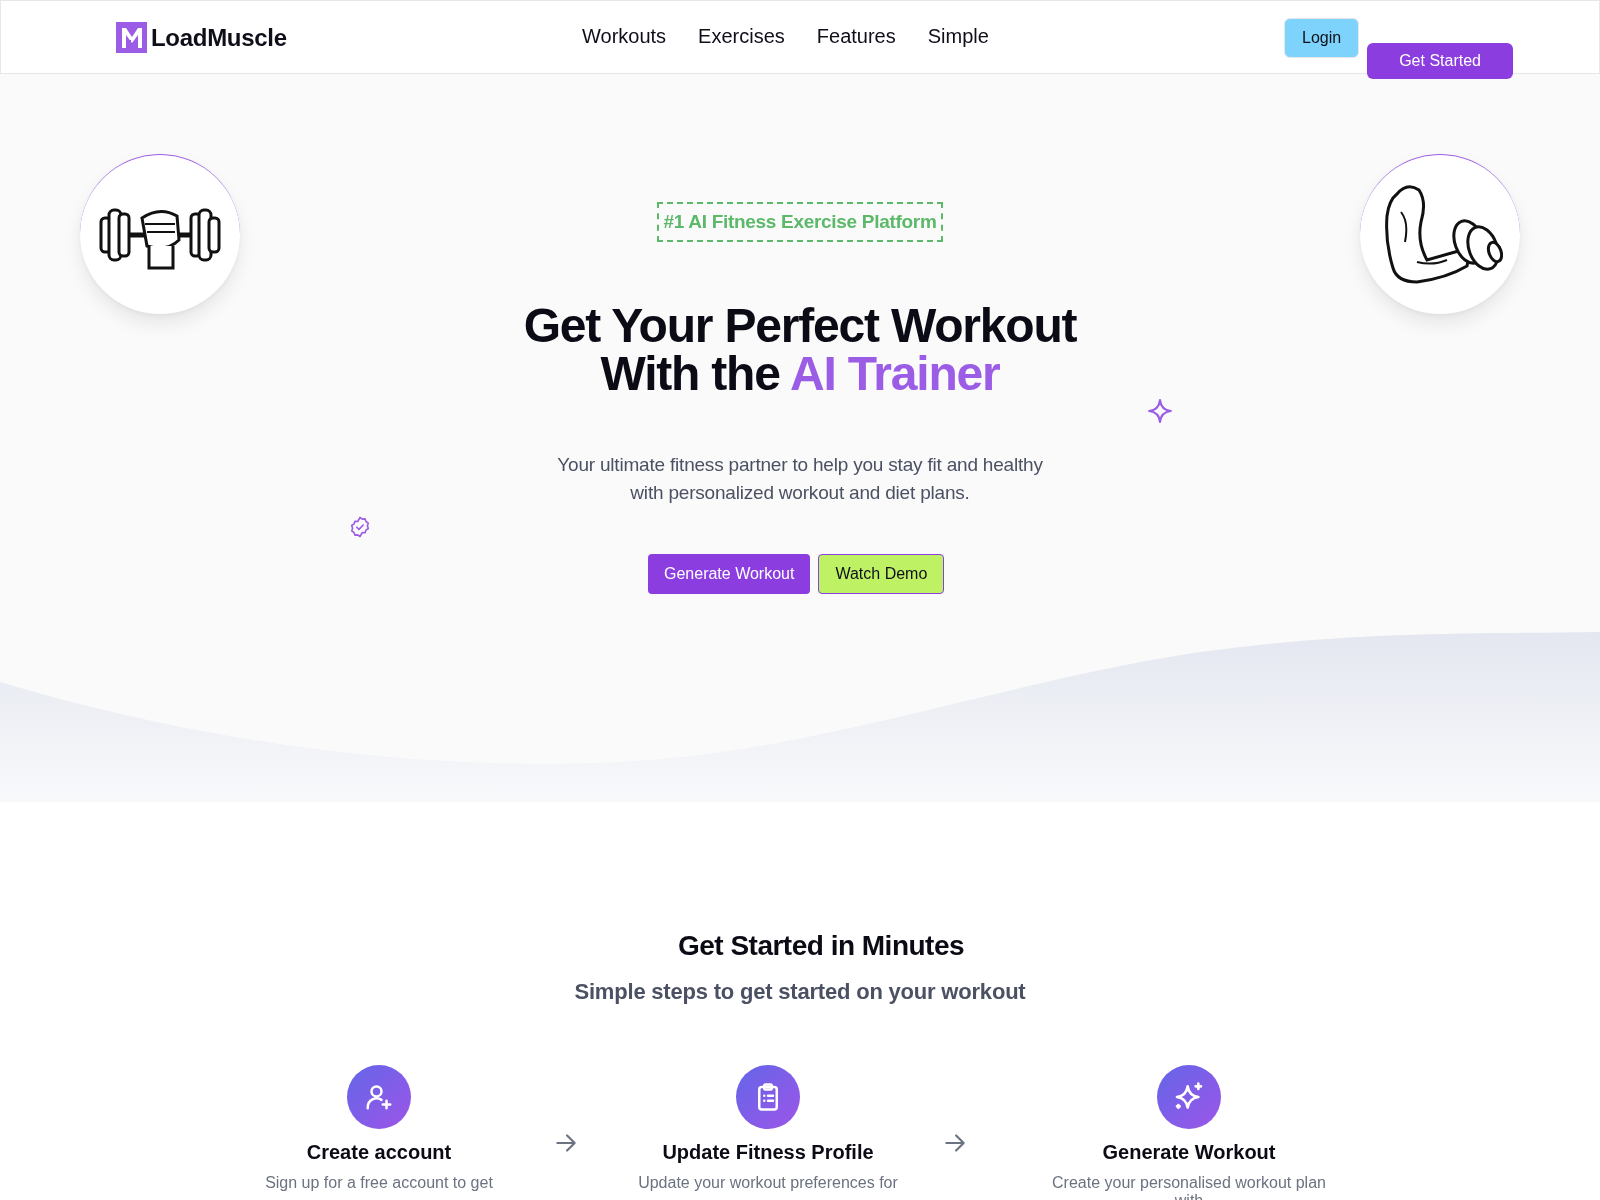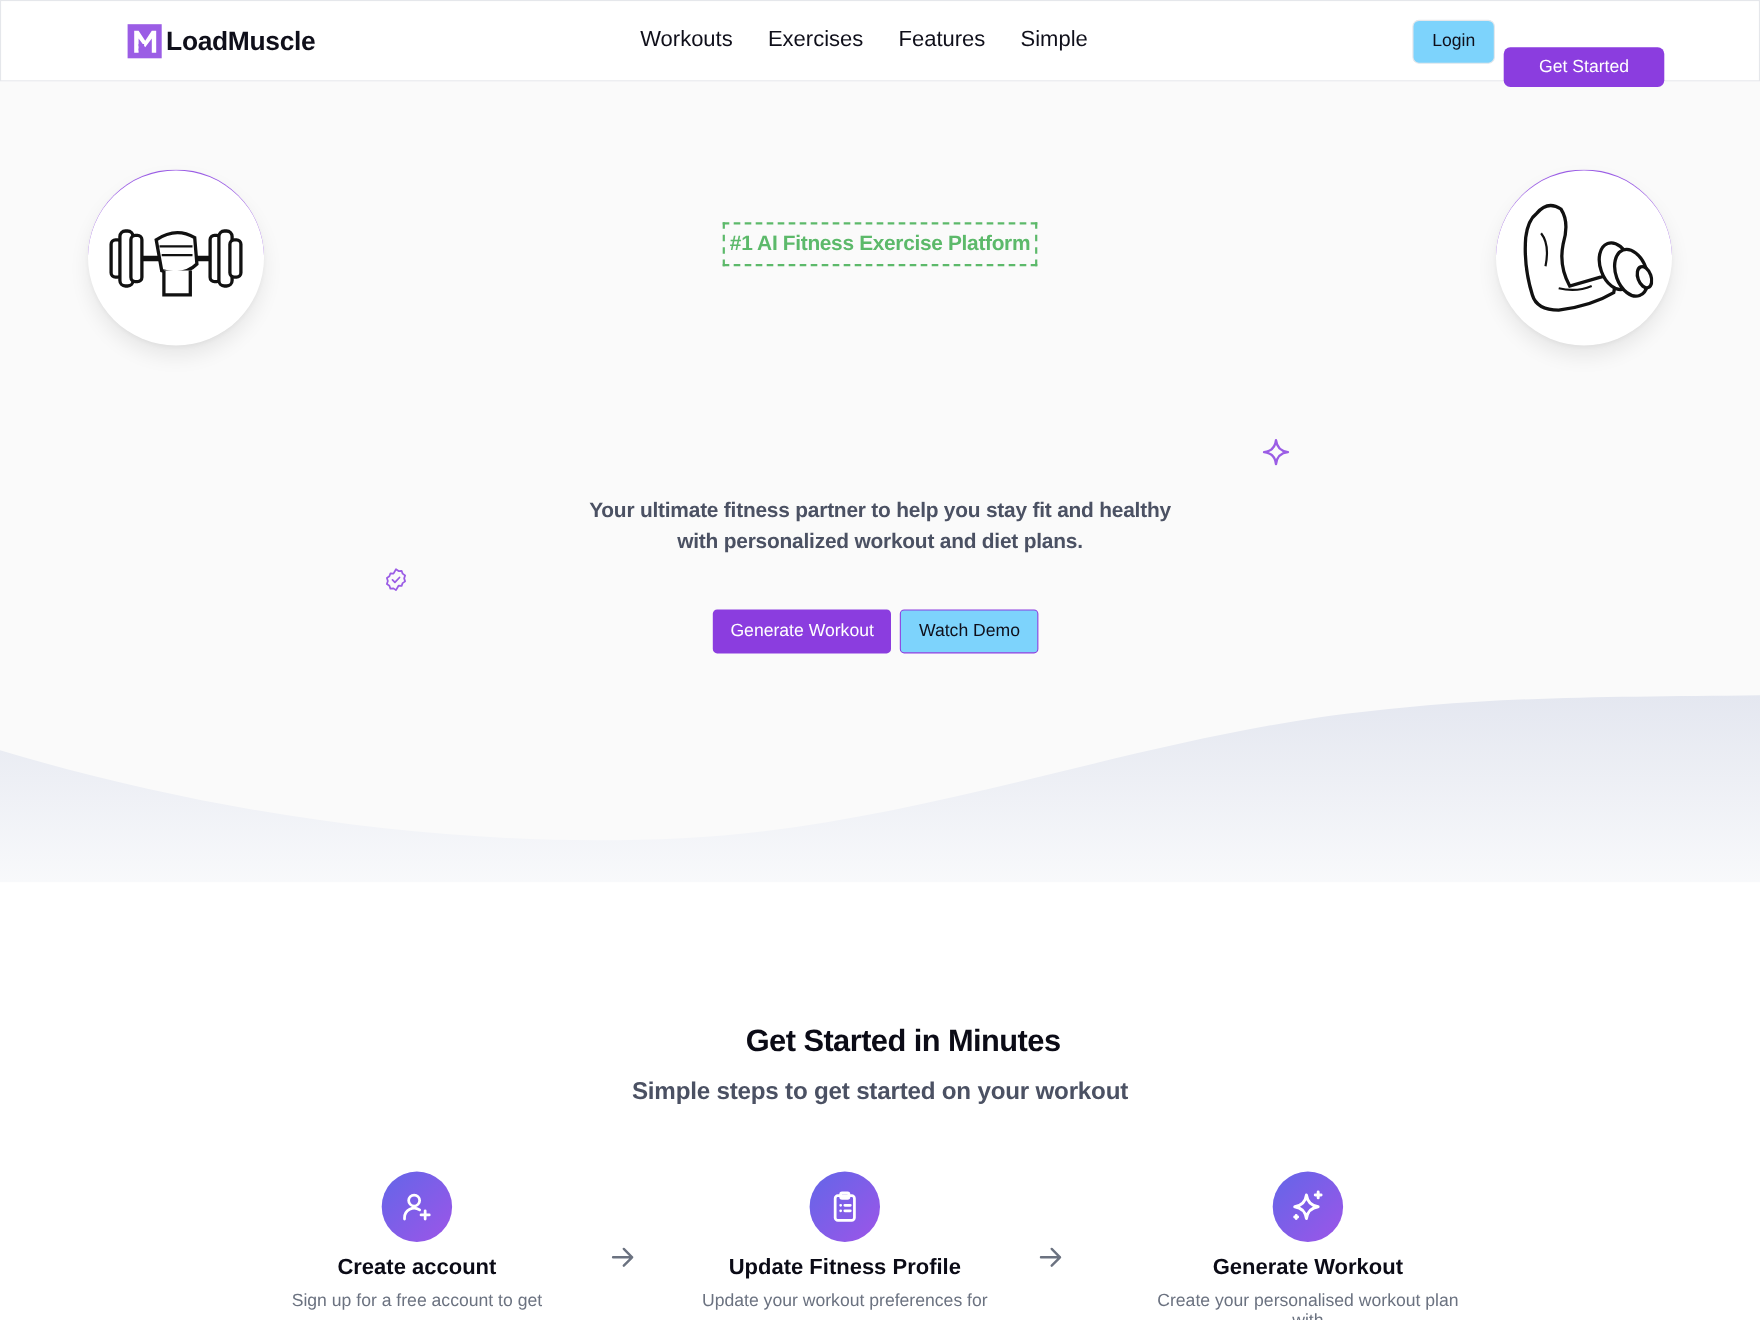--- a/index.html
+++ b/index.html
@@ -76,32 +76,32 @@
     font-size: 19px; font-weight: 700; color: #5cb96a; letter-spacing: -0.3px;
   }
   .hero-title {
     position: absolute; left: 0; top: 228px; width: 1600px; text-align: center;
     font-size: 48px; font-weight: 700; line-height: 48px; letter-spacing: -1.2px;
     color: #0b0b16;
   }
   .hero-title .accent { color: #9b5de5; }
   .hero-sub {
     position: absolute; left: 0; top: 377px; width: 1600px; text-align: center;
-    font-size: 19px; line-height: 28px; color: #4b5163; font-weight: 700; letter-spacing: -0.2px;
+    font-size: 19px; line-height: 28px; color: #4b5163; font-weight: 400; letter-spacing: -0.2px;
   }
   .hero-actions {
     position: absolute; left: 648px; top: 480px; display: flex; gap: 8px;
   }
   .btn-gen {
     height: 40px; padding: 0 16px; background: #8b3ddf; color: #fff;
     border: none; border-radius: 4px; font-size: 16px; cursor: pointer;
     font-family: "Liberation Sans", sans-serif;
   }
   .btn-demo {
-    height: 40px; padding: 0 16px; background: #7dd3fc; color: #0f0f1a;
+    height: 40px; padding: 0 16px; background: #bef264; color: #0f0f1a;
     border: 1.5px solid #8b3ddf; border-radius: 4px; font-size: 16px; cursor: pointer;
     font-family: "Liberation Sans", sans-serif;
   }
   .deco-sparkle { position: absolute; left: 1147px; top: 324px; }
   .deco-check { position: absolute; left: 348px; top: 441px; }
 
   
   .steps-title {
     position: absolute; left: 0; top: 930px; width: 1600px; text-align: center;
     font-size: 28px; font-weight: 700; color: #0b0b16; letter-spacing: -0.5px; padding-left: 42px;
@@ -186,20 +186,24 @@
         <path d="M24 30 Q32 40 28 60 M40 80 Q56 84 70 78" fill="none" stroke-width="2"></path>
         <ellipse cx="92" cy="60" rx="14" ry="22" transform="rotate(-20 92 60)"></ellipse>
         <ellipse cx="106" cy="66" rx="14" ry="22" transform="rotate(-20 106 66)"></ellipse>
         <ellipse cx="118" cy="70" rx="6" ry="10" transform="rotate(-20 118 70)"></ellipse>
       </g>
     </svg>
   </div>
 
   <div class="badge">#1 AI Fitness Exercise Platform</div>
 
+  <h1 class="hero-title">
+    <span>Get Your Perfect Workout</span><br>
+    <span>With the </span><span class="accent">AI Trainer</span>
+  </h1>
 
   <span class="deco-sparkle">
     <svg width="26" height="26" viewBox="0 0 24 24" fill="none" stroke="#9b5de5" stroke-width="2" stroke-linejoin="round">
       <path d="M12 2 Q13 11 22 12 Q13 13 12 22 Q11 13 2 12 Q11 11 12 2 Z"></path>
     </svg>
   </span>
 
   <p class="hero-sub">
     <span>Your ultimate fitness partner to help you stay fit and healthy</span><br>
     <span>with personalized workout and diet plans.</span>

